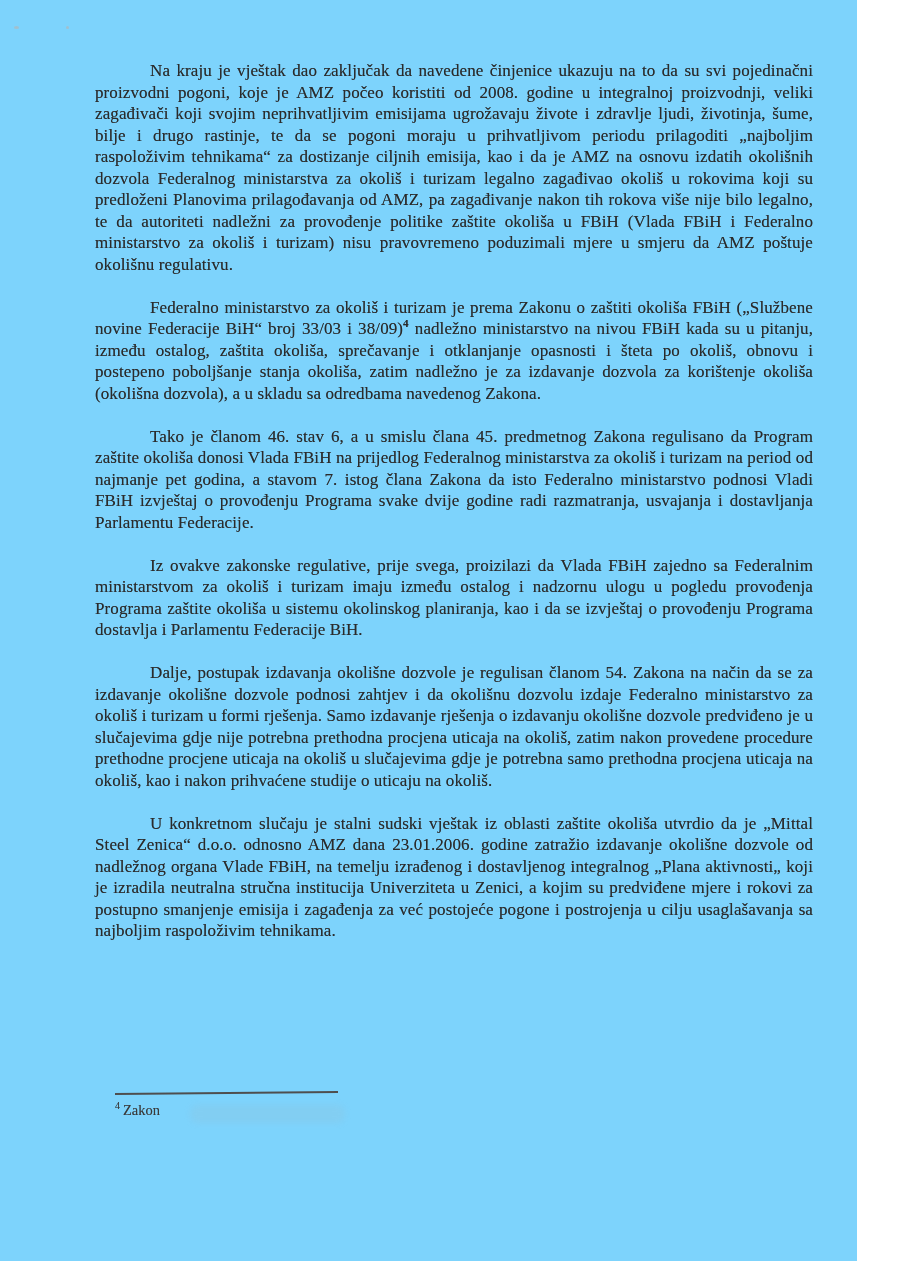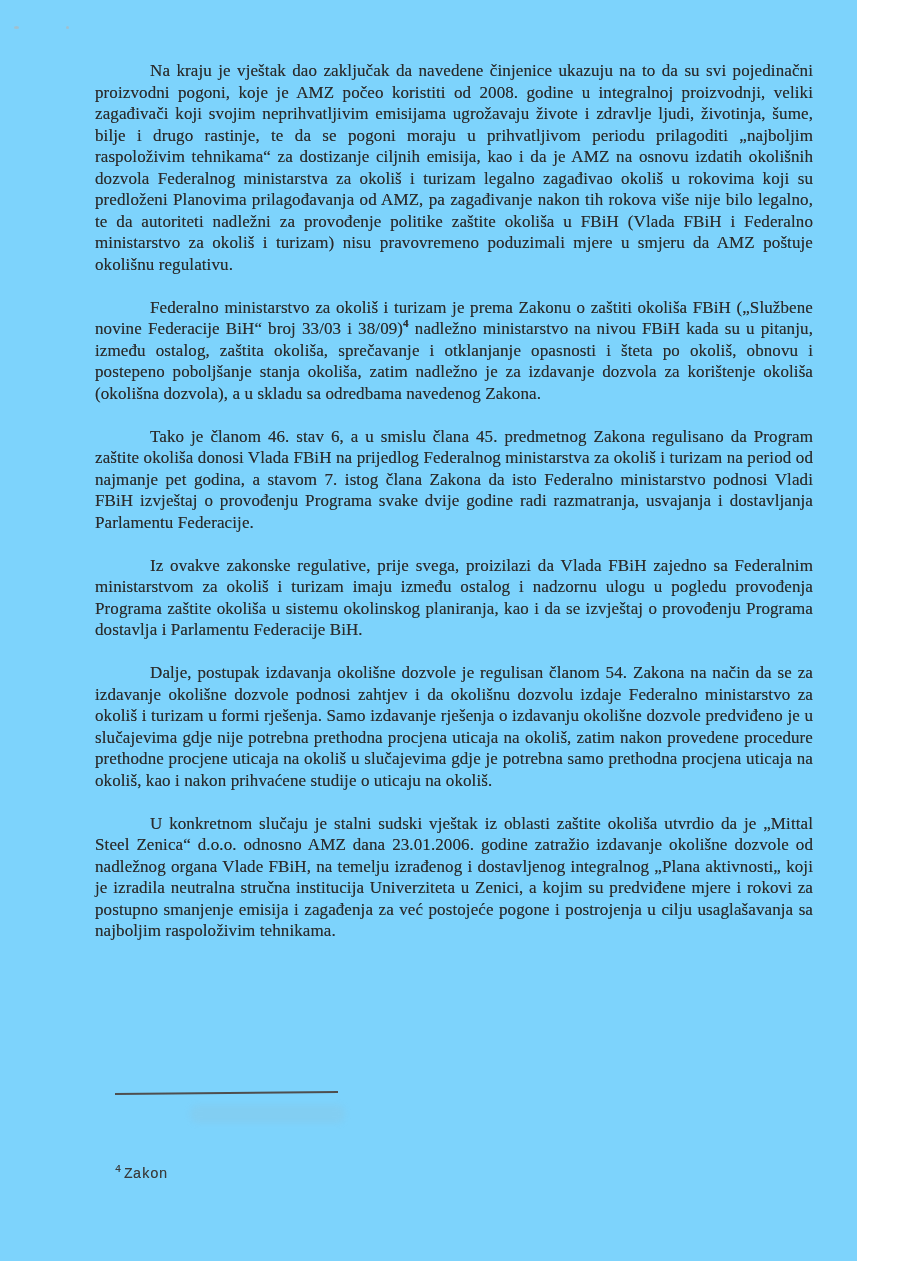--- a/index.html
+++ b/index.html
@@ -46,26 +46,25 @@
     top: 1093px;
     width: 223px;
     height: 2px;
     background: #4e4e4e;
     transform: rotate(-0.5deg);
     transform-origin: left center;
   }
   .footnote {
     position: absolute;
     left: 115px;
-    top: 1166px;
+    top: 1102px;
     color: #3a3a3a;
     font-size: 14.5px;
     text-shadow: 0 0 0.5px rgba(58,58,58,0.5);
     filter: blur(0.2px);
-    font-family: Liberation Mono, monospace;
   }
   .footnote .fn-marker {
     font-size: 10px;
     vertical-align: super;
     line-height: 0;
     margin-right: 3px;
   }
   
   .speck {
     position: absolute;

